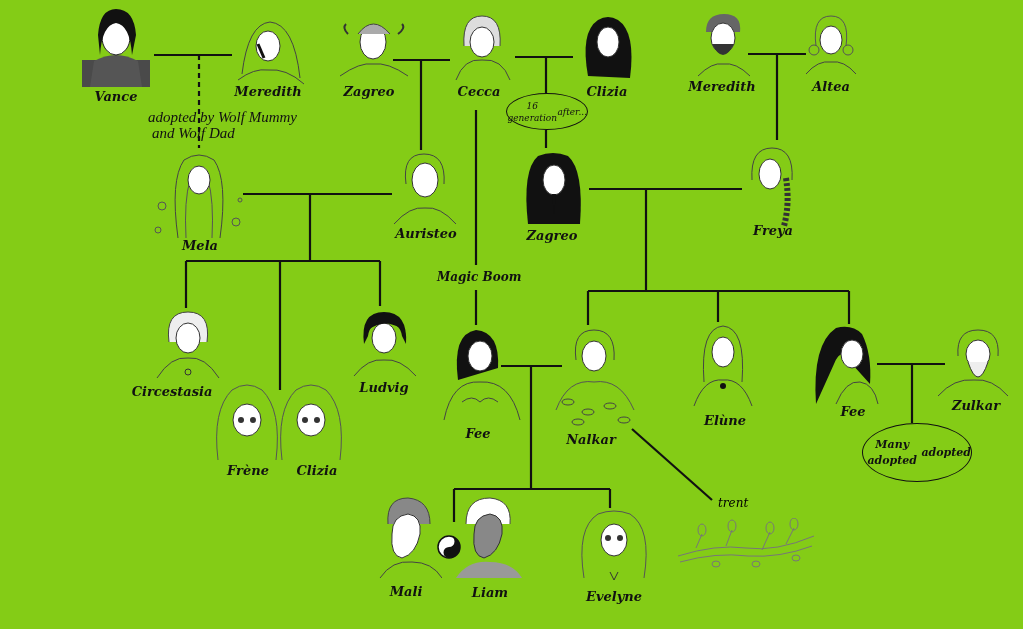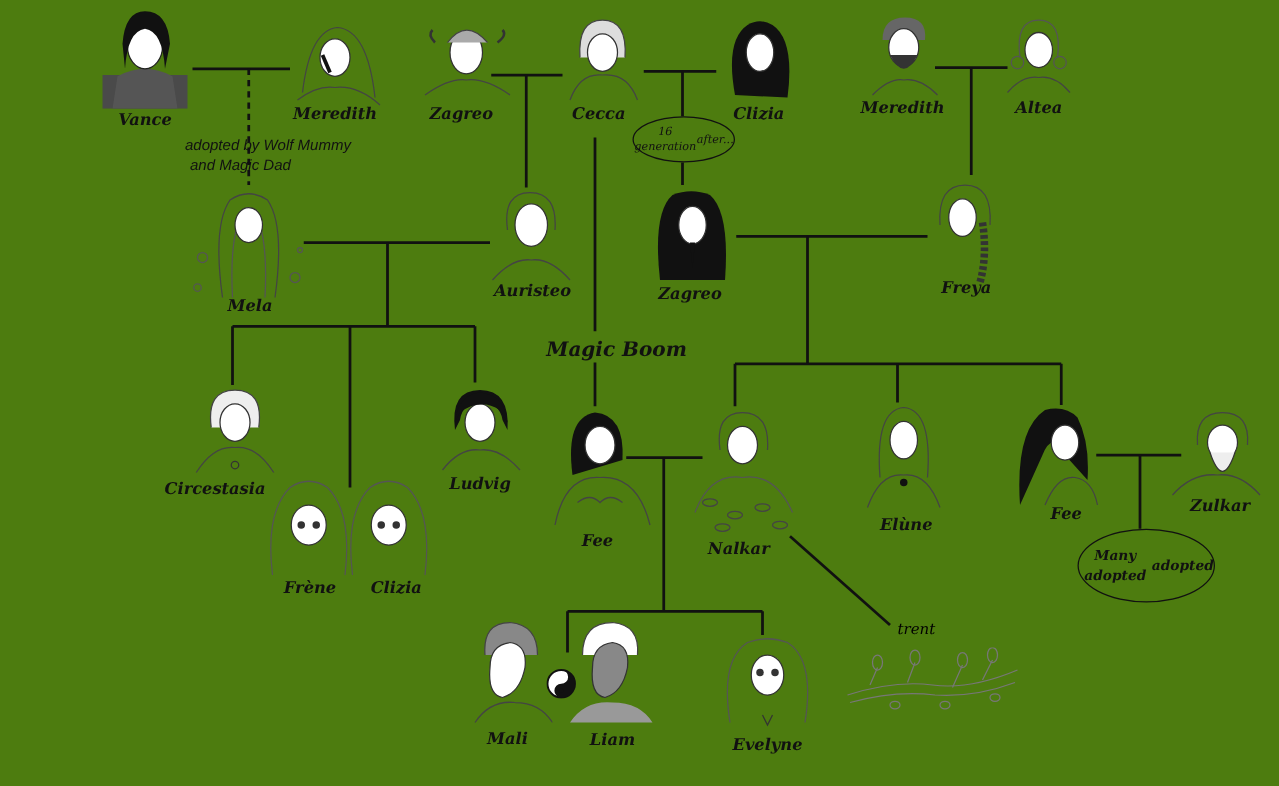--- a/index.html
+++ b/index.html
@@ -1,22 +1,22 @@
 <!DOCTYPE html>
 <html><head>
 <meta charset="utf-8">
 <style>
   html,body{margin:0;padding:0;background:#ffffff;}
-  #stage{position:relative;width:1023px;height:629px;overflow:hidden;background:#4d7c0f;font-family:"DejaVu Serif",serif;}
+  #stage{position:relative;width:1023px;height:629px;overflow:hidden;background:#84cc16;font-family:"DejaVu Serif",serif;}
   svg#lines{position:absolute;left:0;top:0;width:1023px;height:629px;}
   .portrait{position:absolute;}
   .name{position:absolute;font-family:"DejaVu Serif",serif;font-style:italic;font-weight:bold;font-size:13px;color:#111;white-space:nowrap;transform:translateX(-50%);}
-  .note{position:absolute;font-family:Liberation Sans, sans-serif;font-style:italic;font-size:12px;color:#111;white-space:nowrap;}
+  .note{position:absolute;font-family:Liberation Serif, serif;font-style:italic;font-size:15px;color:#111;white-space:nowrap;}
   .oval{position:absolute;border:1.8px solid #111;border-radius:50%;display:flex;align-items:center;justify-content:center;text-align:center;font-family:"DejaVu Serif",serif;font-style:italic;color:#111;box-sizing:border-box;}
-  .magic{position:absolute;font-family:"DejaVu Serif",serif;font-style:italic;font-weight:bold;font-size:16px;color:#111;white-space:nowrap;}
+  .magic{position:absolute;font-family:"DejaVu Serif",serif;font-style:italic;font-weight:bold;font-size:12px;color:#111;white-space:nowrap;}
   .trent{position:absolute;font-family:"DejaVu Serif",serif;font-style:italic;font-weight:normal;font-size:12px;color:#000;}
 </style>
 </head>
 <body>
 
 <div id="stage">
 
   <svg id="lines" viewBox="0 0 1023 629">
     <g stroke="#111" stroke-width="2.2" fill="none">
 
@@ -267,21 +267,21 @@
   <span class="name" style="left:478px;top:426px">Fee</span>
   <span class="name" style="left:591px;top:432px">Nalkar</span>
   <span class="name" style="left:725px;top:413px">Elùne</span>
   <span class="name" style="left:853px;top:404px">Fee</span>
   <span class="name" style="left:976px;top:398px">Zulkar</span>
   <span class="name" style="left:406px;top:584px">Mali</span>
   <span class="name" style="left:490px;top:585px">Liam</span>
   <span class="name" style="left:614px;top:589px">Evelyne</span>
 
   <span class="note" style="left:148px;top:109px">adopted by Wolf Mummy</span>
-  <span class="note" style="left:152px;top:125px">and Magic Dad</span>
+  <span class="note" style="left:152px;top:125px">and Wolf Dad</span>
 
   <div class="oval" style="left:506px;top:93px;width:82px;height:37px;font-size:9px;flex-direction:row;line-height:12px;">
     <span>16 generation</span>
     <span>after...</span>
   </div>
 
   <span class="magic" style="left:437px;top:270px">Magic Boom</span>
 
   <div class="oval" style="left:862px;top:423px;width:110px;height:59px;font-size:11px;font-weight:bold;flex-direction:row;line-height:16px;">
     <span>Many adopted</span>

